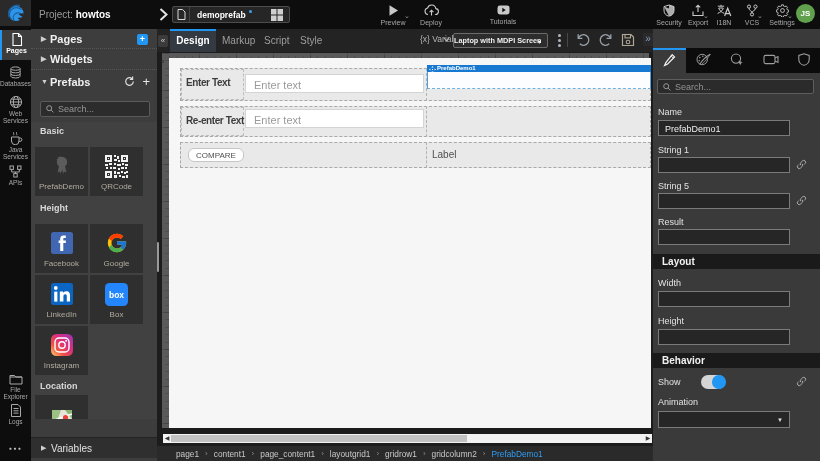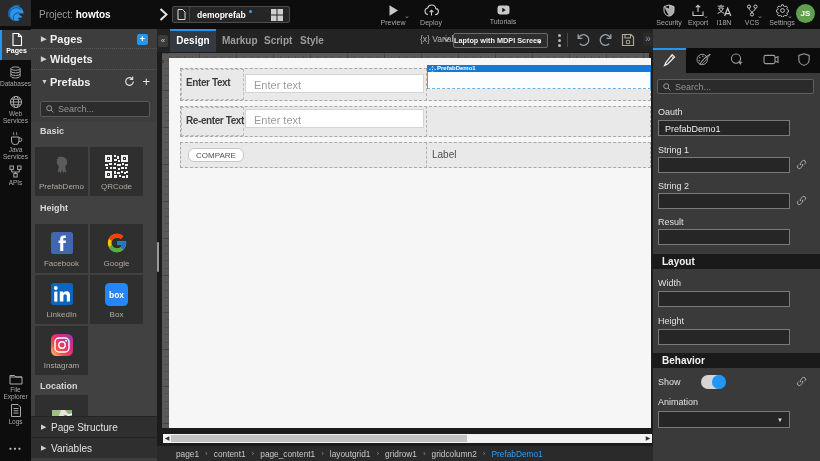--- a/index.html
+++ b/index.html
@@ -53,21 +53,21 @@
   color:#e3e3e3; font-size:10px; }
 #pstruct .arr, #pvars .arr { width:10px; margin-left:10px; font-size:7px; color:#cfcfcf; }
 
 #ctoolbar { left:157px; top:29px; width:496px; height:23px; background:#232323; }
 #collbtn { left:158px; top:35px; width:10px; height:12px; background:#3b3b3b;
   border-radius:2px; color:#cfcfcf; font-size:8px; text-align:center; line-height:12px; }
 #tabdesign { left:170px; top:29px; width:46px; height:23px; background:#333a42;
   border-top:2px solid #2196f3; color:#fff; font-size:10px; font-weight:bold;
   text-align:center; line-height:20px; }
 .ctab { position:absolute; top:29px; height:23px; color:#9d9d9d; font-size:10px;
-  line-height:23px;font-weight:bold; }
+  line-height:23px; }
 #varsbtn { left:396px; top:34px; color:#b5b5b5; font-size:8.5px;margin-left:24px; }
 #devsel { left:453px; top:33px; width:95px; height:15px; background:#2d2d2d;
   border:1px solid #6b6b6b; border-radius:2px; color:#efefef; font-size:7.3px;
   font-weight:bold; white-space:nowrap; display:flex; align-items:center;
   }
 #expbtn { left:643px; top:33px; width:10px; height:13px; background:#2a2a2a;
   color:#7f9cbe; font-size:10px; text-align:center; line-height:12px; }
 
 #canvaswrap { left:157px; top:52px; width:496px; height:376px; background:#1c1c1c; }
 #rulertop { left:162px; top:53px; width:487px; height:5px; background:#5a5a5a; }
@@ -412,21 +412,20 @@
     <div class="tico" style="top:10px;">
         <svg width="20" height="14" viewBox="0 0 20 14">
           <rect x="0" y="0" width="20" height="14" fill="#e8e4da"></rect>
           <path d="M0 0 H9 L4 14 H0 Z" fill="#9dc183"></path>
           <path d="M13 0 H20 V9 Z" fill="#8ab873"></path>
           <path d="M0 11 L20 4" stroke="#fff" stroke-width="1.6"></path>
           <circle cx="13.5" cy="7.5" r="2.6" fill="#e84335"></circle>
         </svg>
       </div>
   </div>
-  <div class="abs" id="pstruct" style="top:416px;"><span class="arr">▶</span>Page Structure</div>
   <div class="abs" id="pvars" style="top:437px;"><span class="arr">▶</span>Variables</div>
   <div class="abs" id="lpsearchP"></div>
   <div class="abs" id="ctoolbar"></div>
   <div class="abs" id="collbtn">«</div>
   <div class="abs" id="tabdesign">Design</div>
   <div class="ctab" style="left:222px;">Markup</div>
   <div class="ctab" style="left:264px;">Script</div>
   <div class="ctab" style="left:300px;">Style</div>
   <div class="abs" id="varsbtn">{x} Variables</div>
   <svg class="abs" style="left:443px; top:37px;" width="7" height="5" viewBox="0 0 7 5">
@@ -538,28 +537,28 @@
   <svg class="rpico" style="left:798px;" width="12" height="13" viewBox="0 0 12 13">
       <path d="M6 0.8 L11.2 2.5 V6.2 a5.8 6 0 0 1 -5.2 6 a5.8 6 0 0 1 -5.2 -6 V2.5 Z" fill="none" stroke="#9c9c9c" stroke-width="1.1"></path>
     </svg>
   <div class="abs" id="rpsearch">
     <svg width="8" height="8" viewBox="0 0 8 8" style="margin-right:4px;">
         <circle cx="3.2" cy="3.2" r="2.5" fill="none" stroke="#999" stroke-width="1"></circle>
         <path d="M5.1 5.1 L7.4 7.4" stroke="#999" stroke-width="1"></path>
       </svg>
     Search...
   </div>
-  <div class="rplab" style="top:107px;">Oauth</div>
+  <div class="rplab" style="top:107px;">Name</div>
   <div class="rpinput" style="top:120px;">PrefabDemo1</div>
   <div class="rplab" style="top:145px;">String 1</div>
   <div class="rpinput" style="top:157px;"></div>
   <svg class="linkic" style="top:159px;" width="11" height="11" viewBox="0 0 24 24">
       <path d="M10.6 13.4 a4 4 0 0 1 0 -5.7 l3.5 -3.5 a4 4 0 0 1 5.7 5.7 l-2 2 M13.4 10.6 a4 4 0 0 1 0 5.7 l-3.5 3.5 a4 4 0 0 1 -5.7 -5.7 l2 -2" fill="none" stroke="#b5b5b5" stroke-width="2"></path>
     </svg>
-  <div class="rplab" style="top:181px;">String 2</div>
+  <div class="rplab" style="top:181px;">String 5</div>
   <div class="rpinput" style="top:193px;"></div>
   <svg class="linkic" style="top:195px;" width="11" height="11" viewBox="0 0 24 24">
       <path d="M10.6 13.4 a4 4 0 0 1 0 -5.7 l3.5 -3.5 a4 4 0 0 1 5.7 5.7 l-2 2 M13.4 10.6 a4 4 0 0 1 0 5.7 l-3.5 3.5 a4 4 0 0 1 -5.7 -5.7 l2 -2" fill="none" stroke="#b5b5b5" stroke-width="2"></path>
     </svg>
   <div class="rplab" style="top:217px;">Result</div>
   <div class="rpinput" style="top:229px;"></div>
   <div class="rpsec" style="top:254px;">Layout</div>
   <div class="rplab" style="top:278px;">Width</div>
   <div class="rpinput" style="top:291px;"></div>
   <div class="rplab" style="top:316px;">Height</div>

